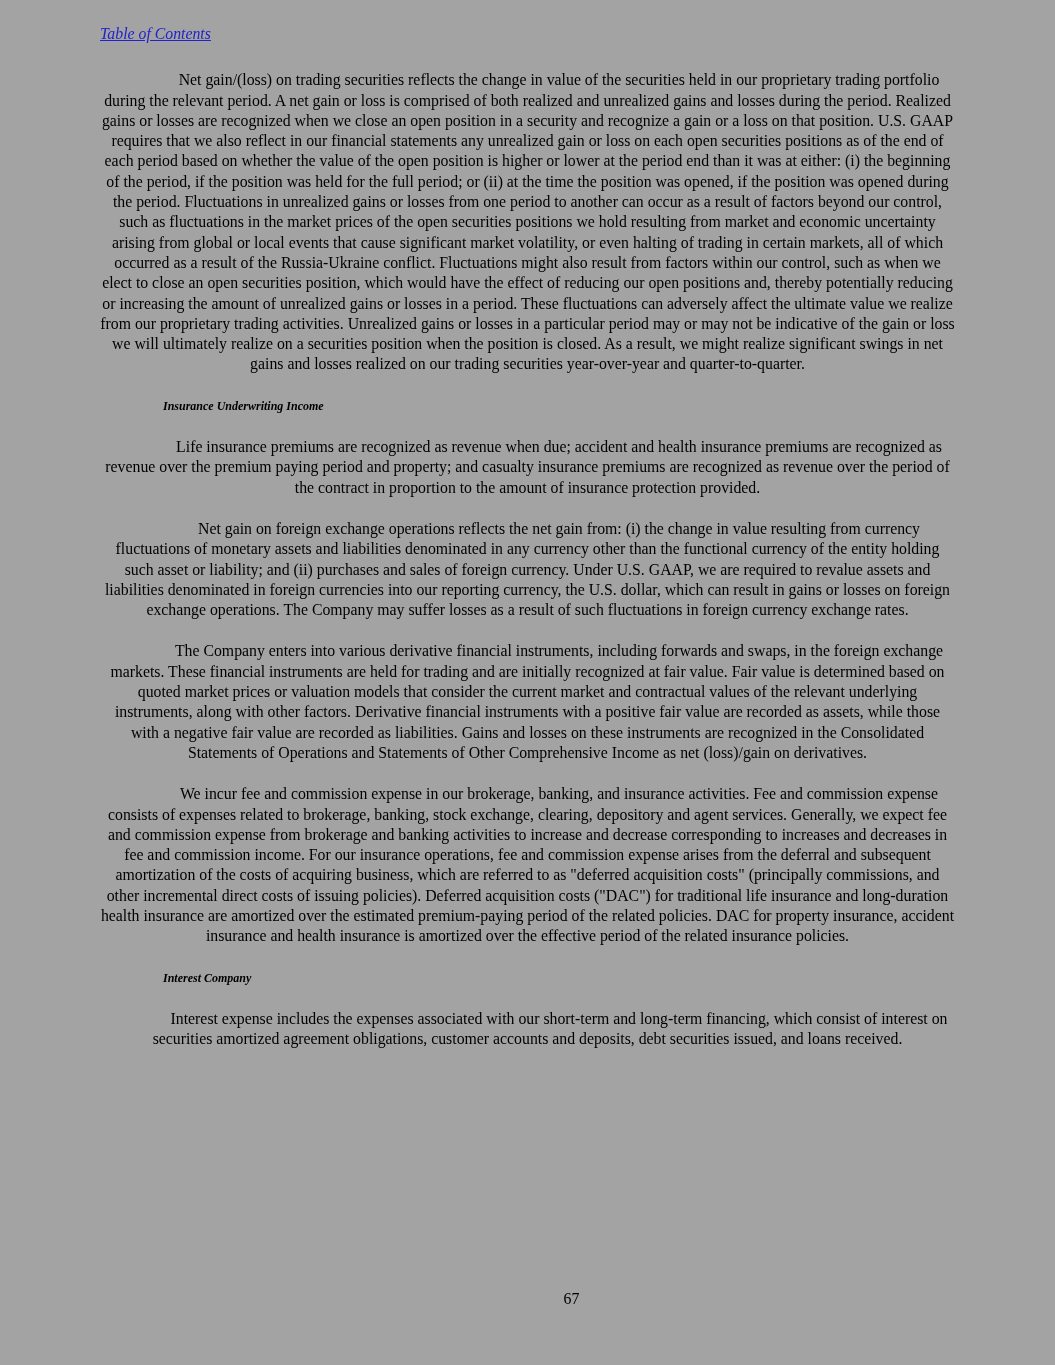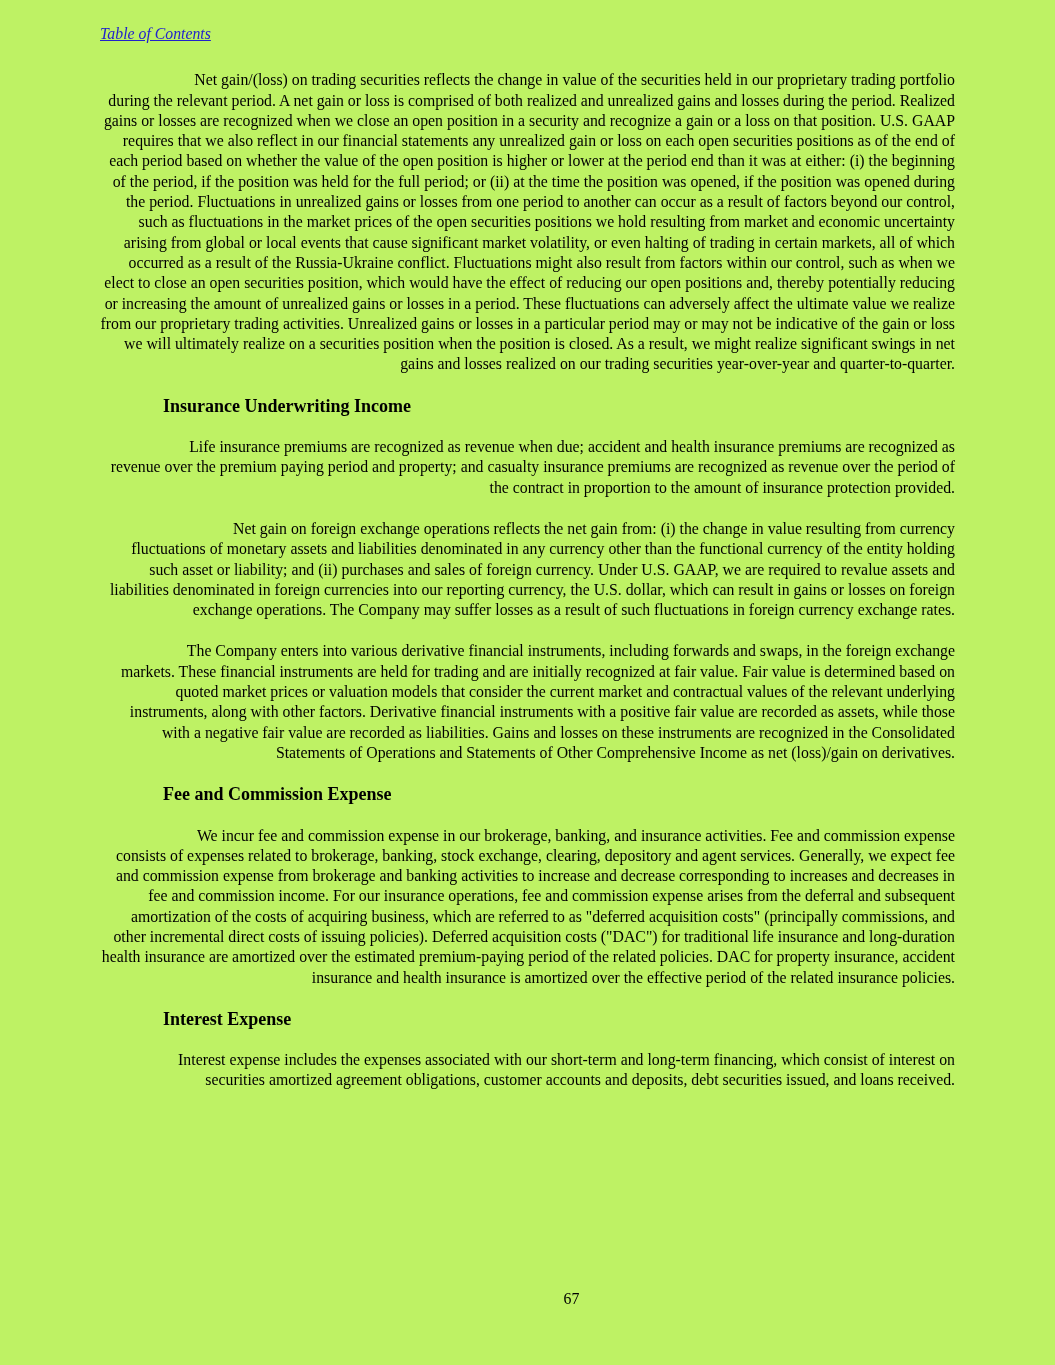--- a/index.html
+++ b/index.html
@@ -4,47 +4,48 @@
 <style>
   html, body {
     margin: 0;
     padding: 0;
     background: #ffffff;
   }
   .page {
     position: relative;
     width: 1055px;
     height: 1365px;
-    background: #bef264;
+    background: #a3a3a3;
     box-sizing: border-box;
     padding: 24px 100px 0 100px;
     font-family: "Liberation Serif", "DejaVu Serif", serif;
     font-size: 15.8px;
     line-height: 20.3px;
     color: #000000;
     overflow: hidden;
   }
   .toc-link {
     display: inline-block;
     color: #2222cc;
     font-style: italic;
     text-decoration: underline;
     margin-bottom: 26px;
     cursor: pointer;
   }
   p.body-para {
     margin: 0 0 21px 0;
     text-indent: 63px;
-    text-align: right;
+    text-align: center;
   }
   h3.subheading {
     margin: 0 0 21px 63px;
-    font-size: 18px;
+    font-size: 12px;
     line-height: 20.3px;
     font-weight: bold;
+    font-style: italic;
   }
   .page-number {
     position: absolute;
     bottom: 56px;
     left: 0;
     width: 100%;
     text-align: center;
     padding-left: 44px;
   }
 </style>
@@ -60,23 +61,22 @@
   <h3 class="subheading">Insurance Underwriting Income</h3>
 
   <p class="body-para">Life insurance premiums are recognized as revenue when due; accident and health insurance premiums are recognized as revenue over the premium paying period and property; and casualty insurance premiums are recognized as revenue over the period of the contract in proportion to the amount of insurance protection provided.</p>
 
 
   <p class="body-para">Net gain on foreign exchange operations reflects the net gain from: (i) the change in value resulting from currency fluctuations of monetary assets and liabilities denominated in any currency other than the functional currency of the entity holding such asset or liability; and (ii) purchases and sales of foreign currency. Under U.S. GAAP, we are required to revalue assets and liabilities denominated in foreign currencies into our reporting currency, the U.S. dollar, which can result in gains or losses on foreign exchange operations. The Company may suffer losses as a result of such fluctuations in foreign currency exchange rates.</p>
 
 
   <p class="body-para">The Company enters into various derivative financial instruments, including forwards and swaps, in the foreign exchange markets. These financial instruments are held for trading and are initially recognized at fair value. Fair value is determined based on quoted market prices or valuation models that consider the current market and contractual values of the relevant underlying instruments, along with other factors. Derivative financial instruments with a positive fair value are recorded as assets, while those with a negative fair value are recorded as liabilities. Gains and losses on these instruments are recognized in the Consolidated Statements of Operations and Statements of Other Comprehensive Income as net (loss)/gain on derivatives.</p>
 
-  <h3 class="subheading">Fee and Commission Expense</h3>
 
   <p class="body-para">We incur fee and commission expense in our brokerage, banking, and insurance activities. Fee and commission expense consists of expenses related to brokerage, banking, stock exchange, clearing, depository and agent services. Generally, we expect fee and commission expense from brokerage and banking activities to increase and decrease corresponding to increases and decreases in fee and commission income. For our insurance operations, fee and commission expense arises from the deferral and subsequent amortization of the costs of acquiring business, which are referred to as "deferred acquisition costs" (principally commissions, and other incremental direct costs of issuing policies). Deferred acquisition costs ("DAC") for traditional life insurance and long-duration health insurance are amortized over the estimated premium-paying period of the related policies. DAC for property insurance, accident insurance and health insurance is amortized over the effective period of the related insurance policies.</p>
 
-  <h3 class="subheading">Interest Expense</h3>
+  <h3 class="subheading">Interest Company</h3>
 
   <p class="body-para">Interest expense includes the expenses associated with our short-term and long-term financing, which consist of interest on securities amortized agreement obligations, customer accounts and deposits, debt securities issued, and loans received.</p>
 
   <div class="page-number">67</div>
 
 </div>
 
 </body></html>

